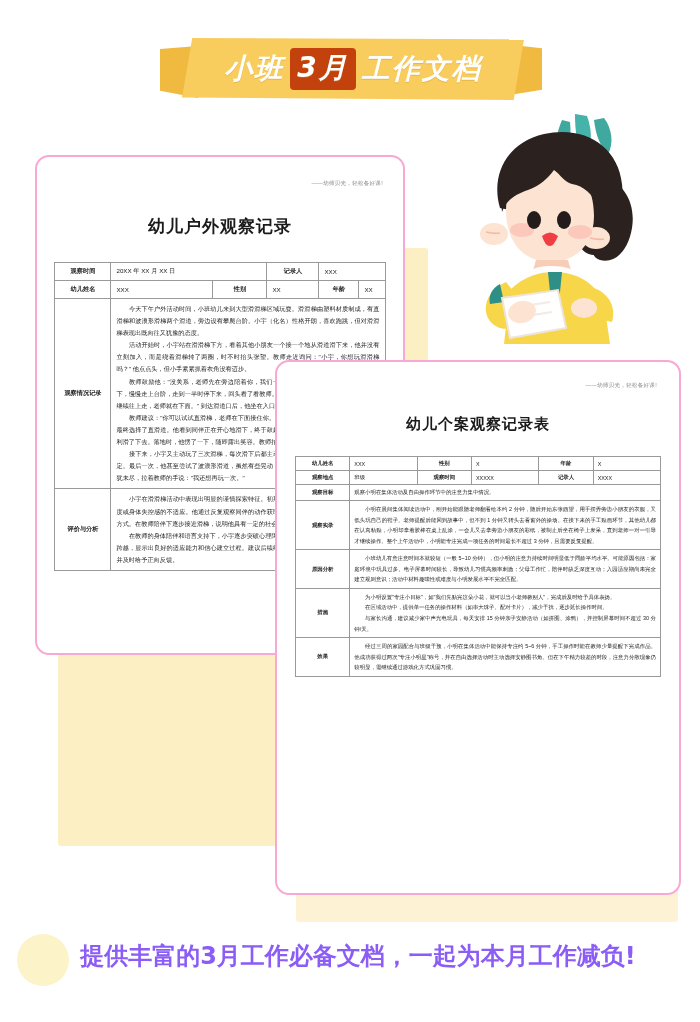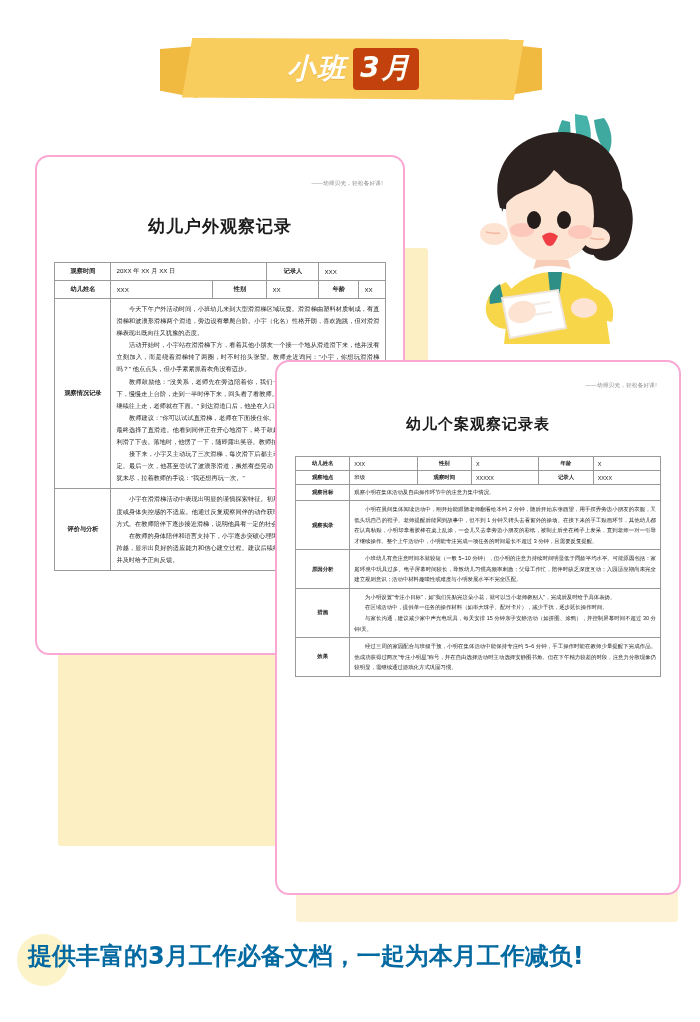--- a/index.html
+++ b/index.html
@@ -103,36 +103,37 @@
   td.bodyc { text-align: left; line-height: 1.7; vertical-align: middle; }
 
   
   .caption-circle {
     position: absolute; left: 17px; top: 934px; width: 52px; height: 52px;
     background: #fdf3c8; border-radius: 50%;
   }
   .caption {
     position: absolute; left: 28px; top: 940px; width: 660px;
     font-family: "DejaVu Sans", sans-serif;
-    font-size: 24px; font-weight: bold; color: #0369a1;
-    letter-spacing: 0px; white-space: nowrap;
+    font-size: 24px; font-weight: bold; color: #8b5cf6;
+    letter-spacing: 0px; white-space: nowrap; text-align: center;
   }
 </style>
 </head>
 <body>
 
 <div class="page">
 
   <div class="banner-wrap">
     <div class="ribbon-left"></div>
     <div class="ribbon-right"></div>
     <div class="banner-main">
       <div class="banner-text">
         <span>小班</span>
         <span class="banner-accent">3月</span>
+        <span>工作文档</span>
       </div>
     </div>
   </div>
 
   <div class="panel-yellow-1"></div>
   <div class="panel-yellow-2"></div>
 
   <div class="character">
     <svg class="char-svg" width="214" height="232" viewBox="0 0 214 232">
 

